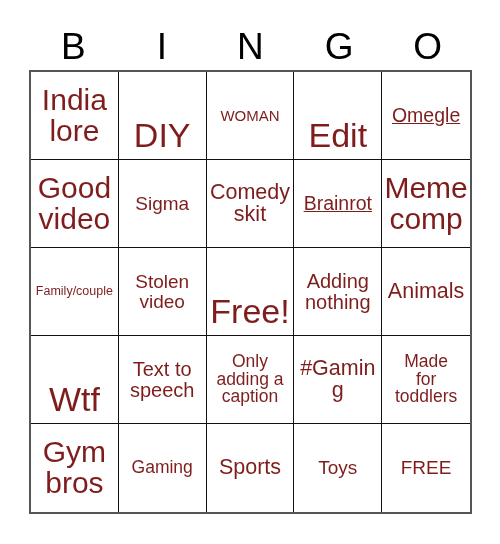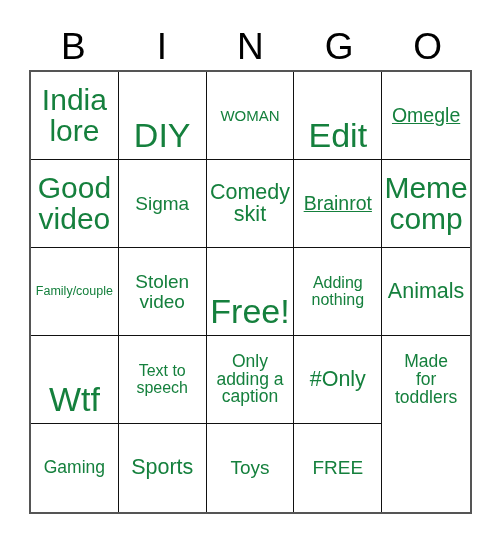--- a/index.html
+++ b/index.html
@@ -75,32 +75,32 @@
   .bingo-cell:nth-child(5n) {
     border-right: none;
   }
   #bingo-grid > .bingo-cell:nth-last-child(-n+5) {
     border-bottom: none;
   }
   .cell-text {
     display: block;
     width: 100%;
     line-height: 1.02;
-    color: #15803d;
+    color: #7f1d1d;
     word-break: break-word;
     white-space: pre-line;
   }
 
   
   .fs-xs   { font-size: 12.5px; }
   .fs-sm   { font-size: 15px;  }
   .fs-smd  { font-size: 17.5px; }
   .fs-md   { font-size: 19.5px; text-decoration: underline; }
   .fs-mdl  { font-size: 21.5px; }
-  .fs-lg   { font-size: 16px;  }
+  .fs-lg   { font-size: 20px;  }
   .fs-xl   { font-size: 19px; }
   .fs-xxl  { font-size: 30px;  }
   .fs-huge { font-size: 34px; margin-top: 40px;  }
 </style>
 </head>
 <body>
 
 <div id="card">
 
   <div id="bingo-header">
@@ -169,28 +169,32 @@
       <div class="bingo-cell">
         <span class="cell-text fs-lg">Text to
 speech</span>
       </div>
       <div class="bingo-cell">
         <span class="cell-text fs-smd">Only
 adding a
 caption</span>
       </div>
       <div class="bingo-cell">
-        <span class="cell-text fs-mdl">#Only</span>
+        <span class="cell-text fs-mdl">#Gaming</span>
       </div>
       <div class="bingo-cell">
         <span class="cell-text fs-smd">Made
 for
 toddlers</span>
       </div>
       <div class="bingo-cell">
+        <span class="cell-text fs-xxl">Gym
+bros</span>
+      </div>
+      <div class="bingo-cell">
         <span class="cell-text fs-smd">Gaming</span>
       </div>
       <div class="bingo-cell">
         <span class="cell-text fs-mdl">Sports</span>
       </div>
       <div class="bingo-cell">
         <span class="cell-text fs-xl">Toys</span>
       </div>
       <div class="bingo-cell">
         <span class="cell-text fs-xl">FREE</span>

